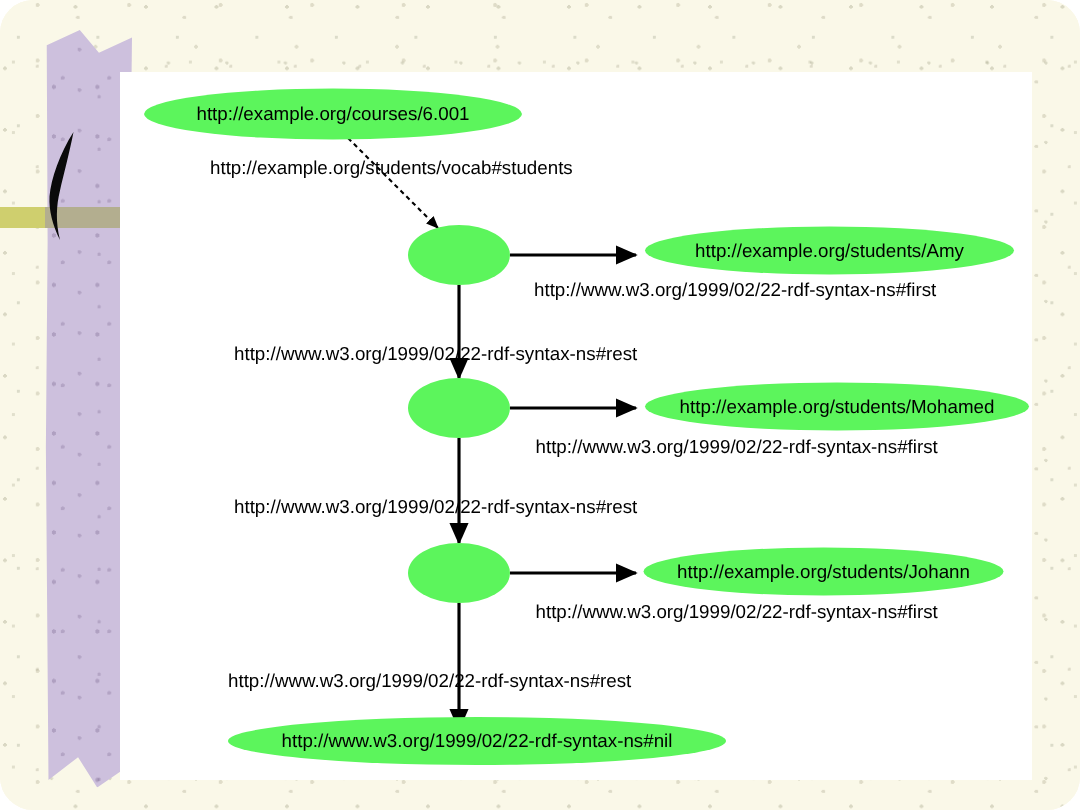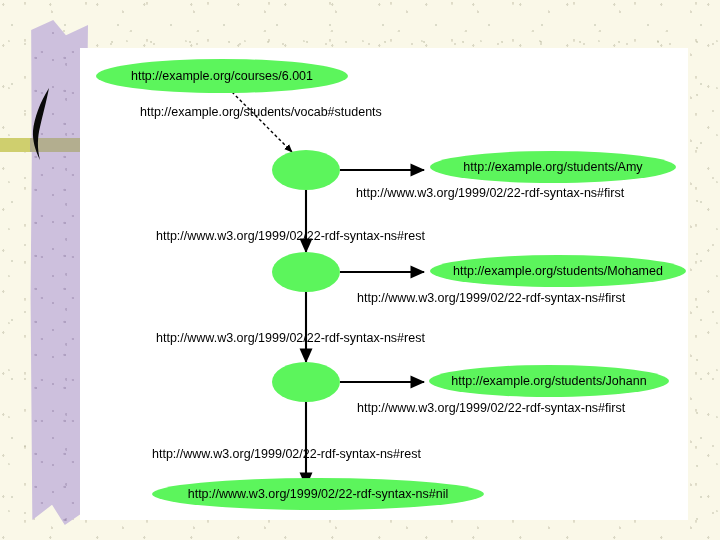--- a/index.html
+++ b/index.html
@@ -7,20 +7,21 @@
     padding: 0;
     background: #ffffff;
   }
   #slide {
     position: relative;
     width: 720px;
     height: 540px;
     overflow: hidden;
     font-family: "Liberation Sans", sans-serif;
     background-color: #faf8e8;
+    border-radius: 22px;
   }
   
   #bg-texture {
     position: absolute;
     inset: 0;
     background-color: #faf8e8;
     background-image:
       radial-gradient(circle at 7% 11%, rgba(150,150,120,.33) 0 1.1px, transparent 1.3px),
       radial-gradient(circle at 23% 42%, rgba(140,145,120,.28) 0 1px, transparent 1.2px),
       radial-gradient(circle at 41% 9%, rgba(160,155,125,.30) 0 1.2px, transparent 1.4px),

